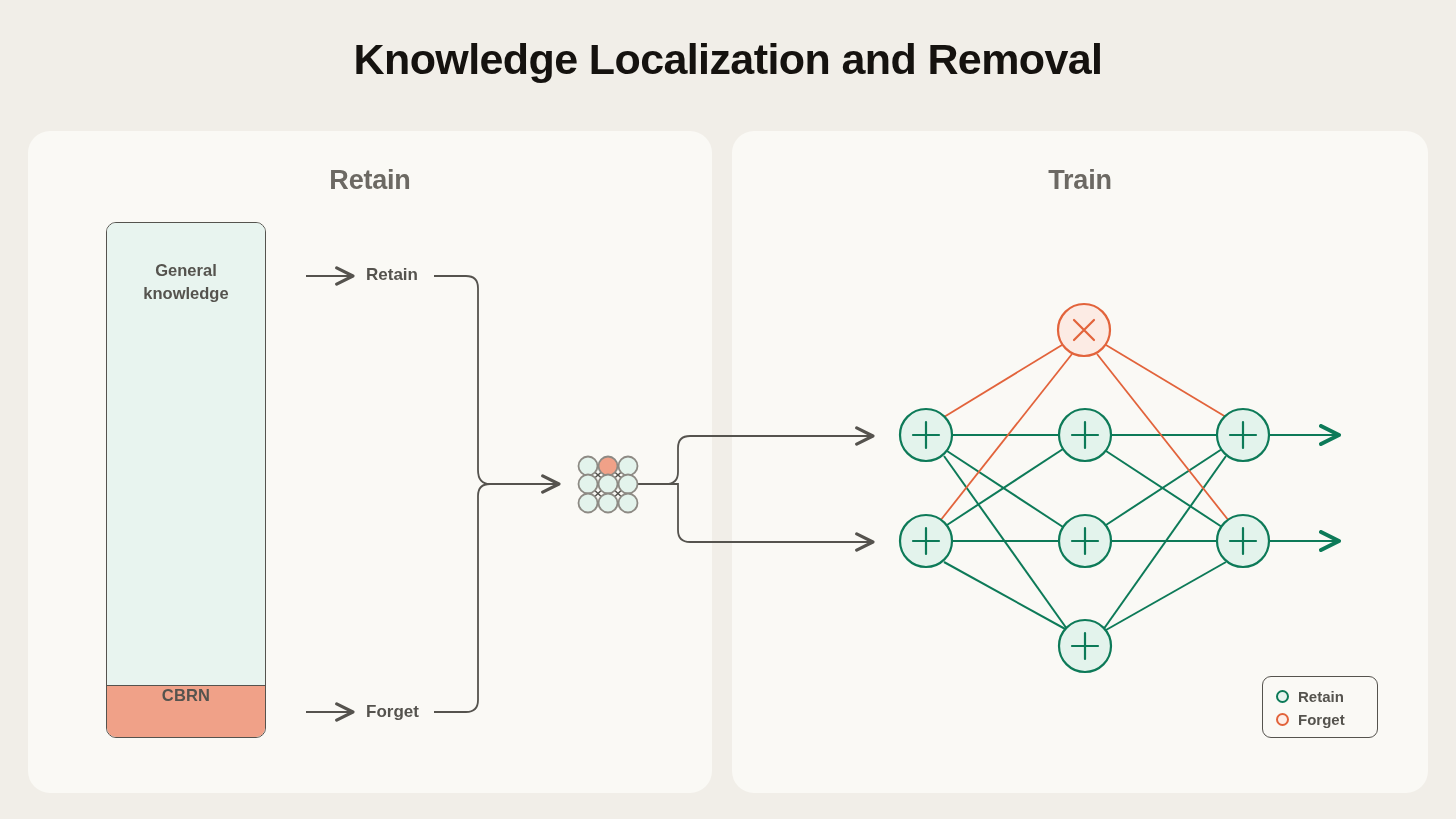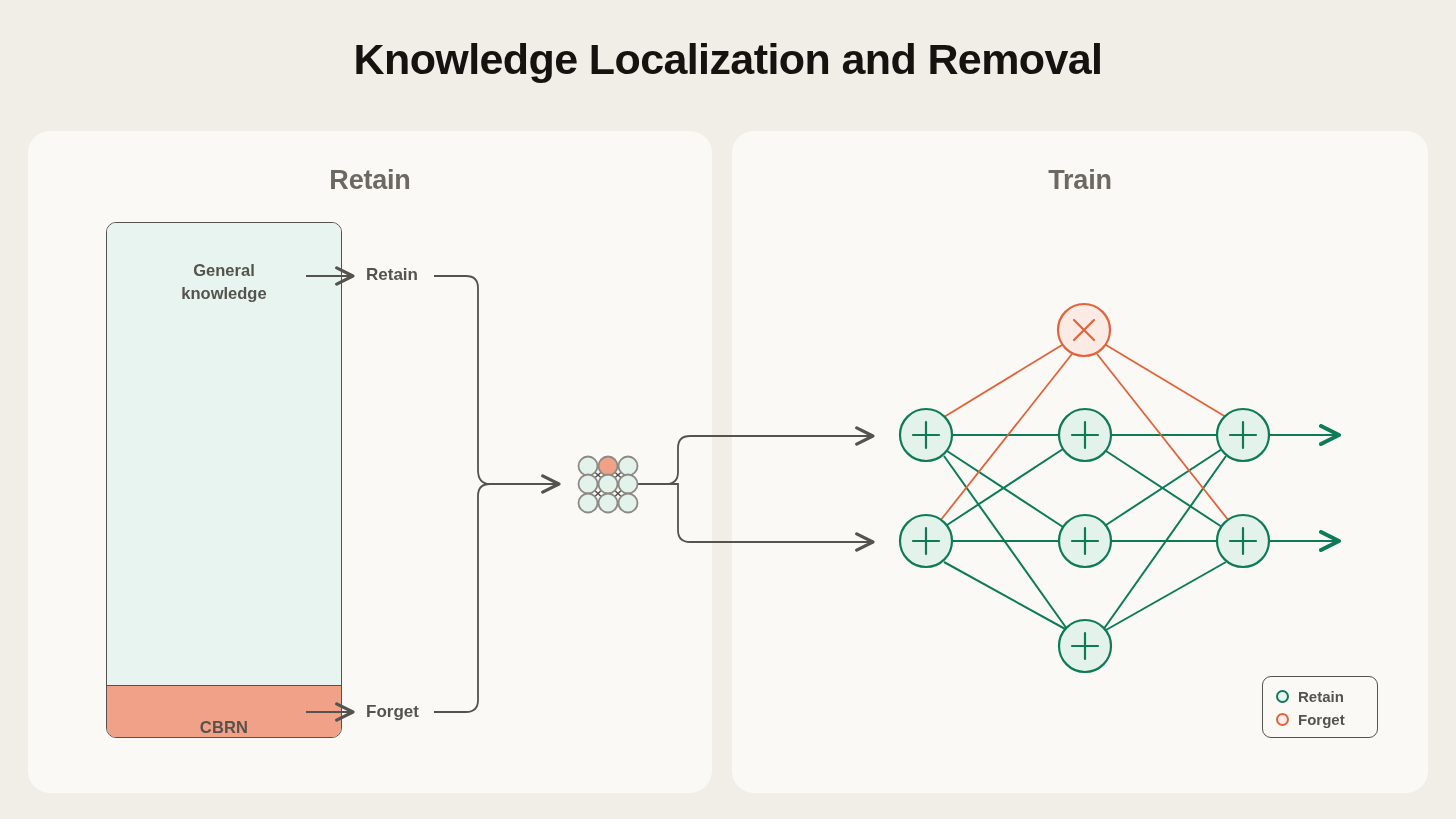--- a/index.html
+++ b/index.html
@@ -58,21 +58,21 @@
     font-weight: 700;
     color: #6c6963;
     letter-spacing: -0.2px;
   }
 
   
   #knowledge-stack {
     position: absolute;
     left: 106px;
     top: 222px;
-    width: 236px;
+    width: 160px;
     height: 516px;
     border: 1.6px solid #55534e;
     border-radius: 10px;
     overflow: hidden;
     background: #e8f4ef;
   }
   #general-knowledge-block {
     position: absolute;
     left: 0; top: 0;
     width: 100%;
@@ -93,21 +93,21 @@
   }
   #cbrn-block {
     position: absolute;
     left: 0;
     bottom: 0;
     width: 100%;
     height: 52px;
     background: #f0a188;
     border-top: 1.6px solid #55534e;
     display: flex;
-    align-items: flex-end;
+    align-items: flex-start;
     justify-content: center;
   }
   #cbrn-label {
     font-size: 16.5px;
     font-weight: 700;
     color: #55534e;
     letter-spacing: 0.2px;
   }
 
   

